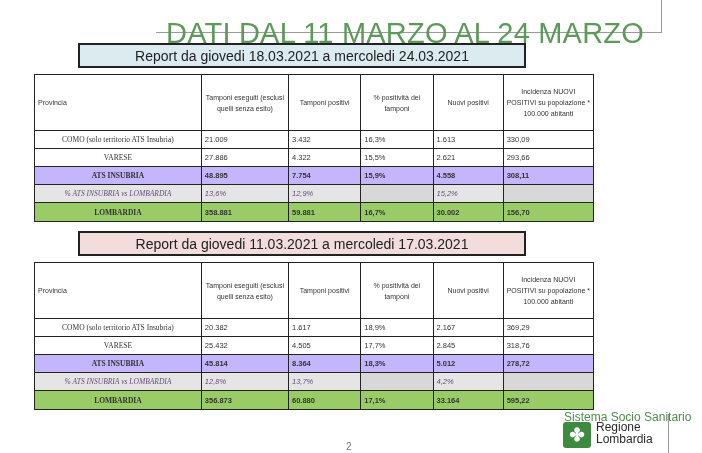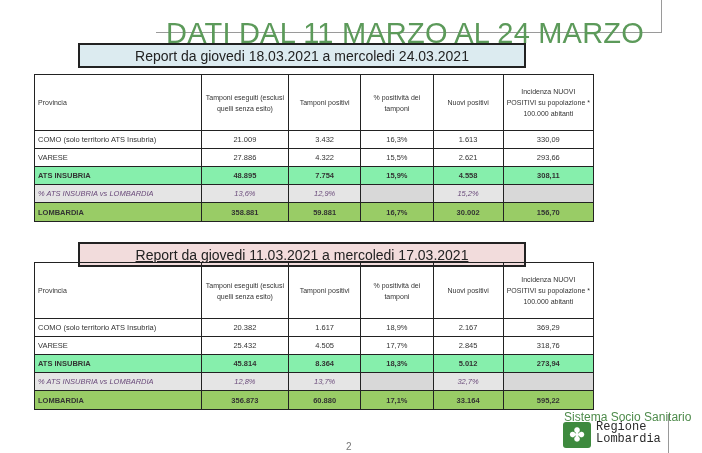--- a/index.html
+++ b/index.html
@@ -1,38 +1,38 @@
 <!DOCTYPE html>
 <html><head>
 <meta charset="utf-8">
 <style>
   html, body { margin:0; padding:0; }
   body { width:702px; height:453px; background:#ffffff; position:relative; overflow:hidden; font-family:"Liberation Sans", sans-serif; }
   .title-box { position:absolute; left:156px; top:-2px; width:505px; height:34px; border-right:1px solid #9a9a9a; border-bottom:1px solid #9a9a9a; }
   .title { position:absolute; left:166px; top:17px; font-size:29px; font-weight:normal; color:#5c9a5a; letter-spacing:0.2px; white-space:nowrap; }
   .report { position:absolute; left:34px; width:448px; height:25px; border:2px solid #222; box-sizing:border-box; display:flex; align-items:center; justify-content:center; font-size:14px; color:#222;margin-left:44px; }
   .report.blue { background:#dcebf0; top:43px; }
-  .report.pink { background:#f2dcdc; top:242px;text-decoration:underline; }
+  .report.pink { background:#f2dcdc; top:231px; }
   table.data { position:absolute; left:34px; width:560px; border-collapse:collapse; font-size:7.5px; color:#333; }
   table.data td, table.data th { border:1px solid #222; padding:0 3px; height:17px; }
   table.data th { font-weight:normal; text-align:center; height:55px; line-height:11px; font-size:7px; }
   table.data th.prov { text-align:left; }
-  td.num { text-align:center; }
-  td.lbl { text-align:left; }
-  tr.ats td { background:#86efac; font-weight:bold; }
+  td.num { text-align:left; }
+  td.lbl { text-align:center;font-family:Liberation Serif, serif; }
+  tr.ats td { background:#c4b5fd; font-weight:bold; }
   tr.pct td { background:#e5e5e5; font-style:italic; color:#6a4a7a; }
   tr.pct td.grey { background:#d8d8d8; }
   tr.lomb td { background:#99cc66; font-weight:bold; height:18px; }
   #t1 { top:74px; }
   #t2 { top:262px; }
   col.c1 { width:157px; } col.c2 { width:82px; } col.c3 { width:68px; } col.c4 { width:68px; } col.c5 { width:66px; } col.c6 { width:85px; }
   .pagenum { position:absolute; left:346px; top:441px; font-size:10px; color:#777; }
   .logo-sub { position:absolute; left:564px; top:410px; font-size:12px; color:#4e8b4b; }
   .logo-mark { position:absolute; left:563px; top:422px; width:28px; height:26px; background:#3e8a3e; border-radius:3px; display:flex; align-items:center; justify-content:center; color:#fff; font-size:18px; font-weight:bold; }
-  .logo-text { position:absolute; left:596px; top:421px; font-size:12px; line-height:12px; color:#2a2a2a;font-family:Liberation Mono, monospace; }
+  .logo-text { position:absolute; left:596px; top:421px; font-size:12px; line-height:12px; color:#2a2a2a; }
   .logo-divider { position:absolute; left:668px; top:414px; width:1px; height:39px; background:#999; }
 </style>
 </head>
 <body>
 
 <div class="title-box"></div>
 <div class="title">DATI DAL 11 MARZO AL 24 MARZO</div>
 
 <div class="report blue">Report da giovedi 18.03.2021 a mercoledi 24.03.2021</div>
 <table class="data" id="t1">
@@ -130,28 +130,28 @@
     <td class="num">17,7%</td>
     <td class="num">2.845</td>
     <td class="num">318,76</td>
   </tr>
   <tr class="ats">
     <td class="lbl">ATS INSUBRIA</td>
     <td class="num">45.814</td>
     <td class="num">8.364</td>
     <td class="num">18,3%</td>
     <td class="num">5.012</td>
-    <td class="num">273,94</td>
+    <td class="num">278,72</td>
   </tr>
   <tr class="pct">
     <td class="lbl">% ATS INSUBRIA vs LOMBARDIA</td>
     <td class="num">12,8%</td>
     <td class="num">13,7%</td>
     <td class="num grey"></td>
-    <td class="num">32,7%</td>
+    <td class="num">4,2%</td>
     <td class="num grey"></td>
   </tr>
   <tr class="lomb">
     <td class="lbl">LOMBARDIA</td>
     <td class="num">356.873</td>
     <td class="num">60.880</td>
     <td class="num">17,1%</td>
     <td class="num">33.164</td>
     <td class="num">595,22</td>
   </tr>

